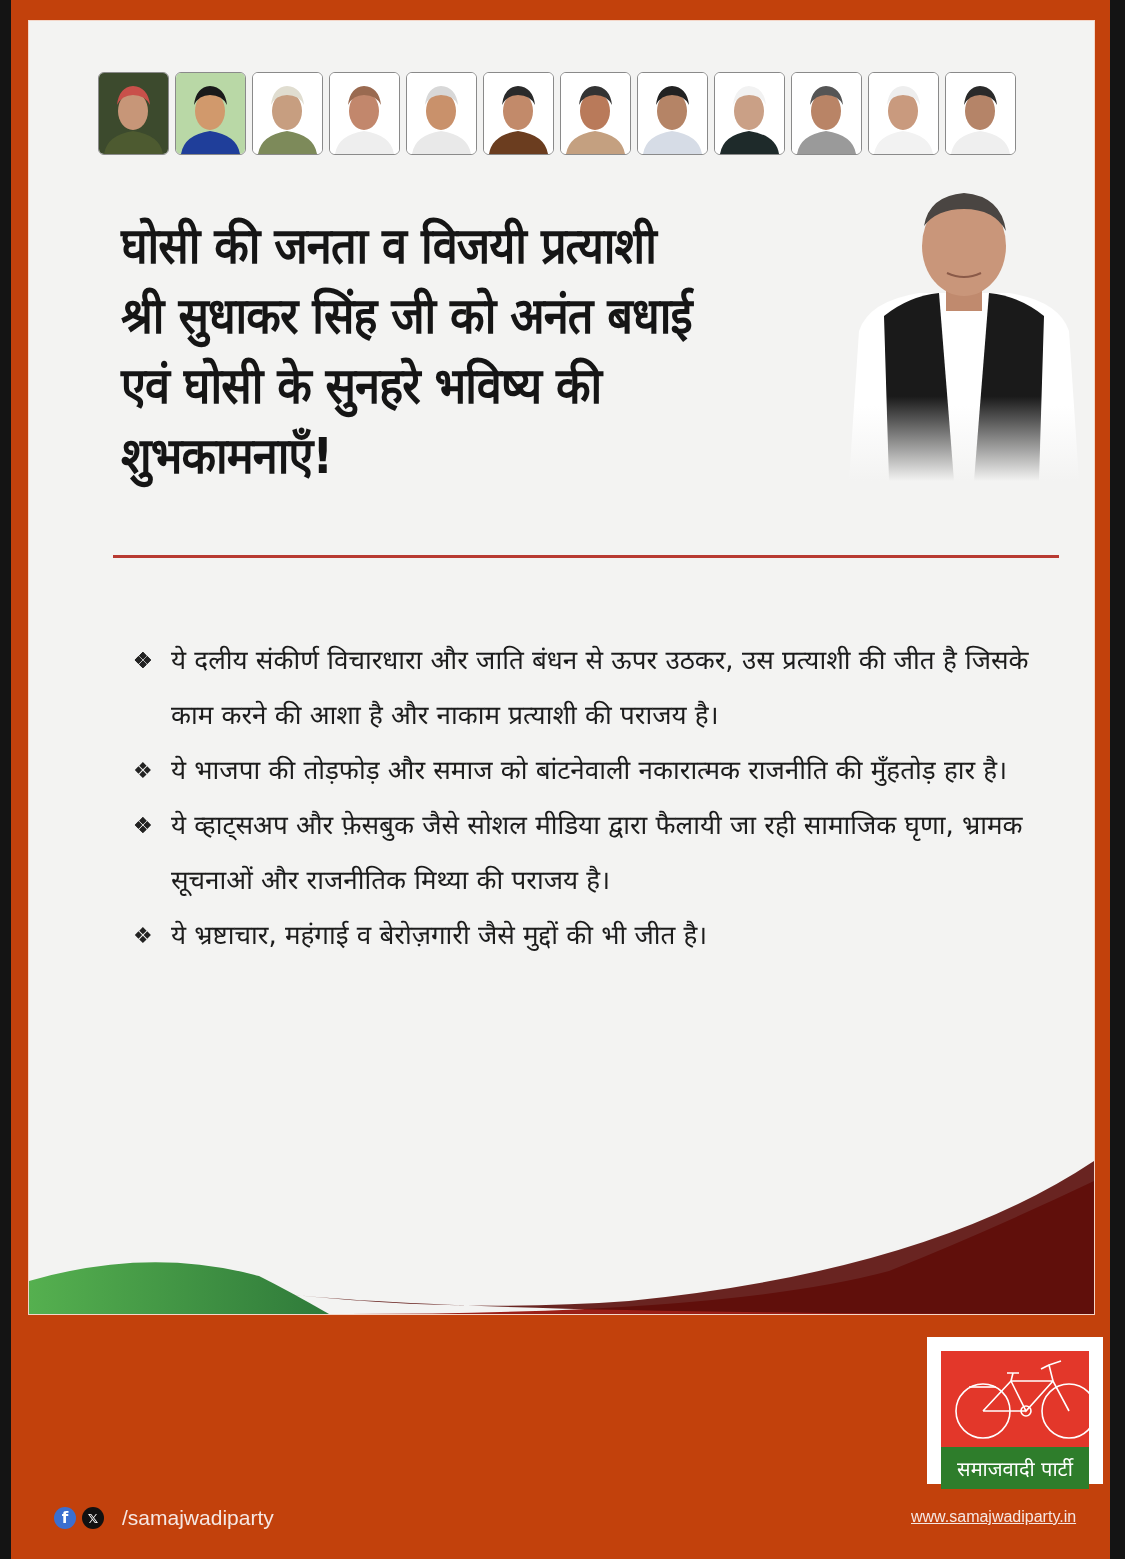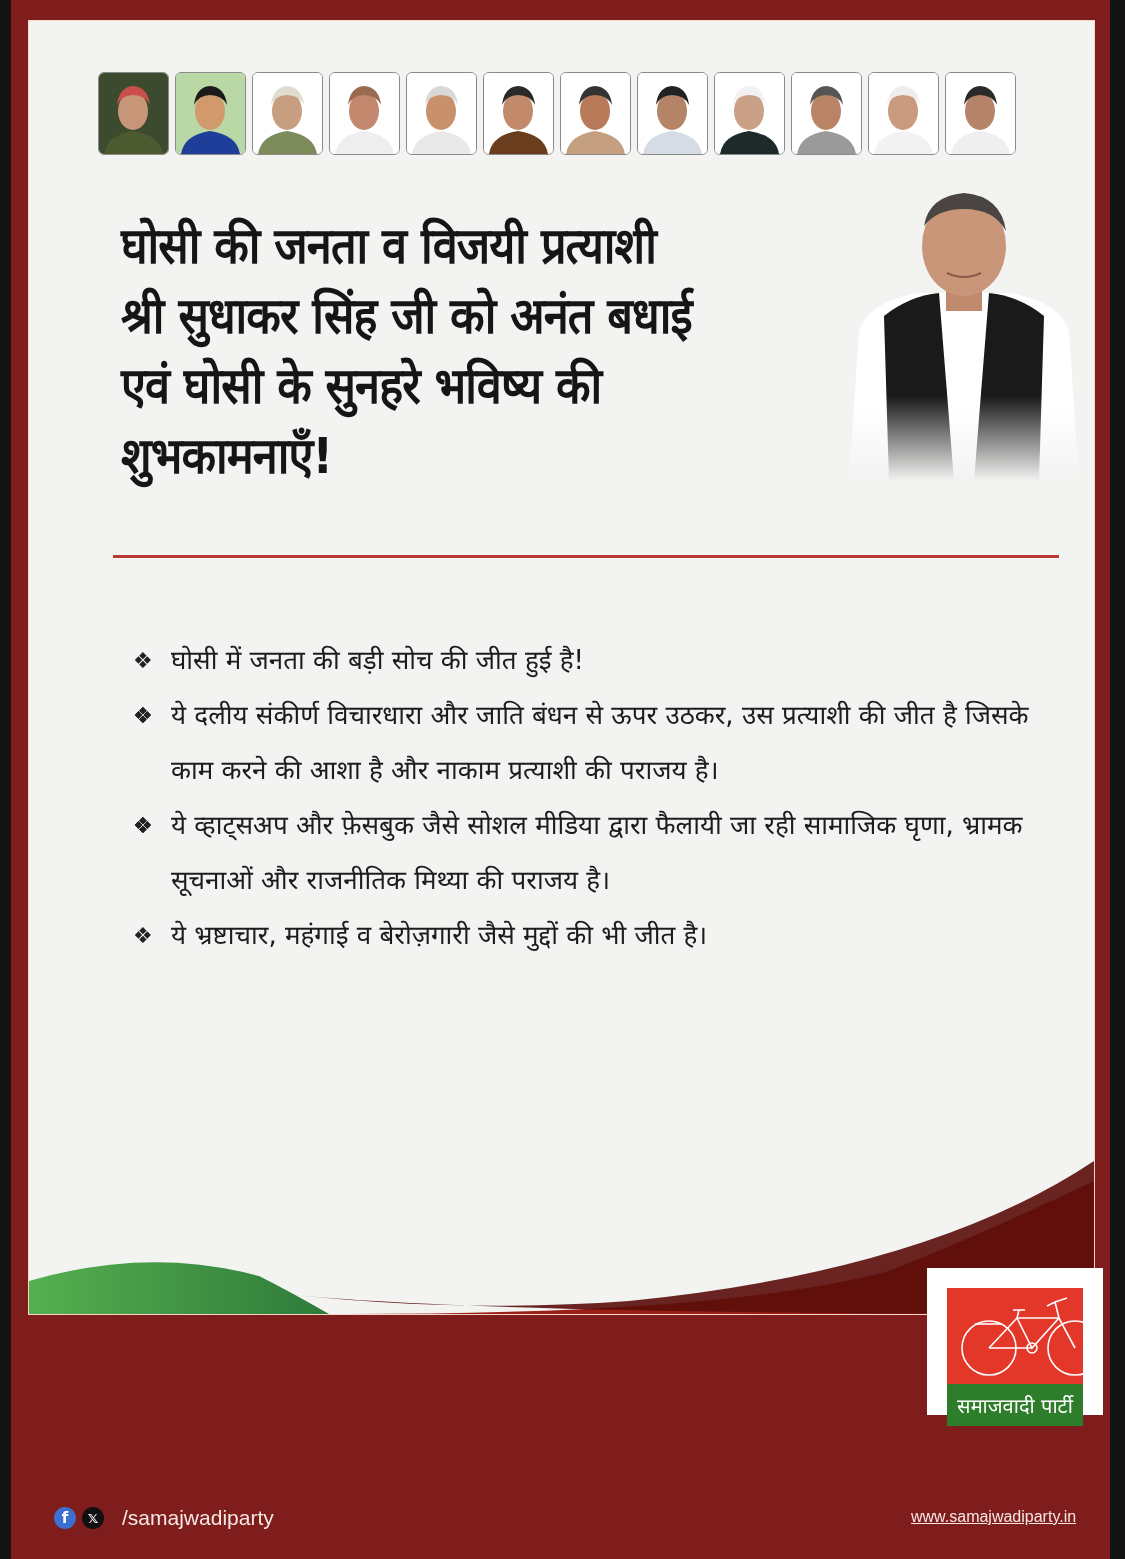--- a/index.html
+++ b/index.html
@@ -1,36 +1,36 @@
 <!DOCTYPE html>
 <html><head>
 <meta charset="utf-8">
 <style>
   html, body { margin:0; padding:0; }
   body { width:1125px; height:1559px; background:#141414; position:relative; overflow:hidden;
          font-family:"DejaVu Sans", sans-serif; }
-  .poster { position:absolute; left:11px; top:0; width:1099px; height:1559px; background:#7f1d1d; }
+  .poster { position:absolute; left:11px; top:0; width:1099px; height:1559px; background:#c2410c; }
   .panel { position:absolute; left:17px; top:20px; width:1065px; height:1293px;
            background:#f3f3f2; border:1px solid #f4d6c8; overflow:hidden; }
   .portraits { position:absolute; left:69px; top:51px; display:flex; gap:6px; }
   .portrait { width:69px; height:81px; border:1px solid #8a8a8a; border-radius:6px;
               background:#fff; overflow:hidden; position:relative; }
   .portrait svg { width:100%; height:100%; display:block; }
   .headline { position:absolute; left:92px; top:190px; width:720px;
               font-family:"DejaVu Sans", sans-serif; font-weight:bold; font-size:50px;
               line-height:70px; color:#151515; letter-spacing:-1px; transform:scaleX(0.9);
               transform-origin:left top; }
   .headline div { white-space:nowrap; }
   .leader { position:absolute; left:800px; top:160px; width:270px; height:300px; }
   .divider { position:absolute; left:84px; top:534px; width:946px; height:3px; background:#b83a32; }
   .bullets { position:absolute; left:100px; top:612px; width:940px; list-style:none; margin:0; padding:0; }
   .bullets li { position:relative; padding-left:42px; font-size:26px; line-height:55px; color:#1c1c1c; }
   .bullets li .mark { position:absolute; left:4px; top:0; font-size:22px; color:#222; }
   .wave-svg { position:absolute; left:0; top:1100px; width:1065px; height:193px; }
-  .logo { position:absolute; left:916px; top:1268px; width:176px; height:147px; background:#fff; padding:20px; box-sizing:border-box; }
+  .logo { position:absolute; left:916px; top:1337px; width:176px; height:147px; background:#fff; padding:14px; box-sizing:border-box; }
   .logo-red { width:100%; height:96px; background:#e3372a; position:relative; }
   .logo-green { width:100%; height:42px; background:#2e7d2b; color:#fff; font-size:20px;
                 display:flex; align-items:center; justify-content:center; }
   .footer-left { position:absolute; left:43px; top:1506px; display:flex; align-items:center; gap:6px; }
   .social-icon { width:22px; height:22px; border-radius:50%; display:flex; align-items:center; justify-content:center;
                  font-size:15px; font-weight:bold; color:#fff; font-family:"DejaVu Sans", sans-serif; }
   .fb { background:#3b6fd0; }
   .xi { background:#111; font-size:13px; }
   .handle { color:#f6e7e3; font-size:21px; font-family:"Liberation Sans", sans-serif; margin-left:12px; }
   .website { position:absolute; left:900px; top:1508px; color:#f6e7e3; font-size:16px; font-family:"Liberation Sans", sans-serif;text-decoration:underline; }
@@ -163,25 +163,25 @@
       <path d="M215 135 Q190 115 160 112 L145 300 L210 300 Z" fill="url(#fadeDown)"></path>
       <rect x="117" y="100" width="36" height="30" fill="#c08a6e"></rect>
       <ellipse cx="135" cy="65" rx="42" ry="50" fill="#c9967a"></ellipse>
       <path d="M95 45 Q100 15 135 12 Q172 15 177 50 Q165 28 135 28 Q108 28 95 45 Z" fill="#4a4542"></path>
       <path d="M118 92 Q135 100 152 92" stroke="#8a5a48" stroke-width="2" fill="none"></path>
     </svg>
 
     <div class="divider"></div>
 
     <ul class="bullets">
-      <li><span class="mark">❖</span><span>घोसी में जनता की बड़ी सोच की जीत हुई है!</span></li>
+      <li><span class="mark">❖</span></li>
       <li><span class="mark">❖</span></li>
       <li><span class="mark">❖</span></li>
       <li><span class="mark">❖</span><span>ये दलीय संकीर्ण विचारधारा और जाति बंधन से ऊपर उठकर, उस प्रत्याशी की जीत है जिसके काम करने की आशा है और नाकाम प्रत्याशी की पराजय है।</span></li>
-      <li><span class="mark">❖</span></li>
+      <li><span class="mark">❖</span><span>ये भाजपा की तोड़फोड़ और समाज को बांटनेवाली नकारात्मक राजनीति की मुँहतोड़ हार है।</span></li>
       <li><span class="mark">❖</span></li>
       <li><span class="mark">❖</span><span>ये व्हाट्सअप और फ़ेसबुक जैसे सोशल मीडिया द्वारा फैलायी जा रही सामाजिक घृणा, भ्रामक सूचनाओं और राजनीतिक मिथ्या की पराजय है।</span></li>
       <li><span class="mark">❖</span><span>ये भ्रष्टाचार, महंगाई व बेरोज़गारी जैसे मुद्दों की भी जीत है।</span></li>
     </ul>
 
     <svg class="wave-svg" viewBox="0 0 1065 193" preserveAspectRatio="none">
       <defs>
         <linearGradient id="greenG" x1="0" y1="0" x2="1" y2="0">
           <stop offset="0" stop-color="#55b04f"></stop>
           <stop offset="1" stop-color="#2f7a3a"></stop>

